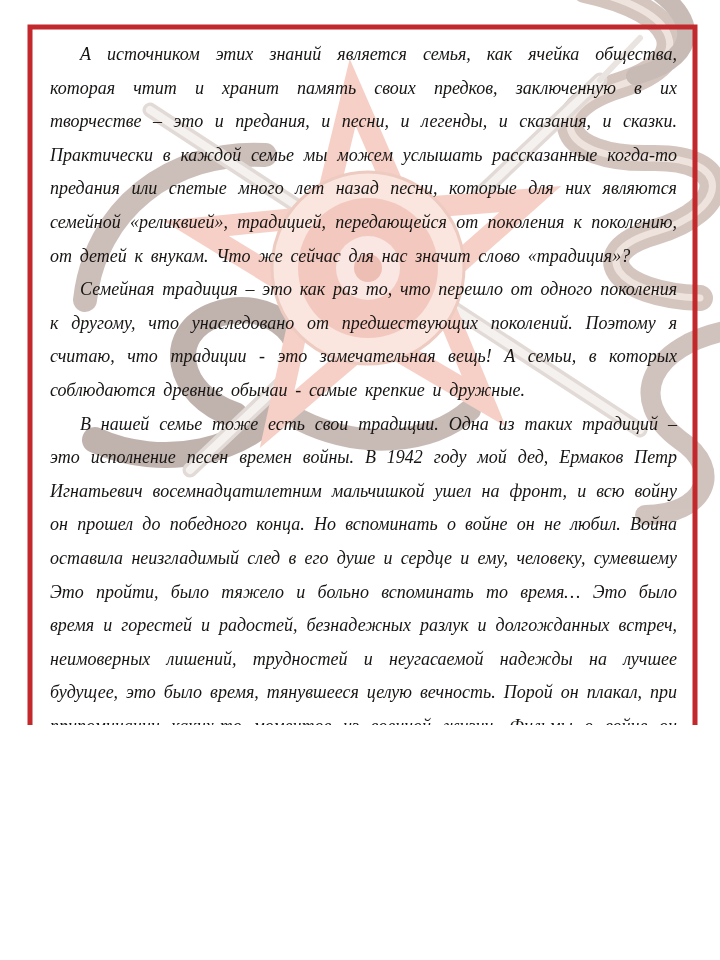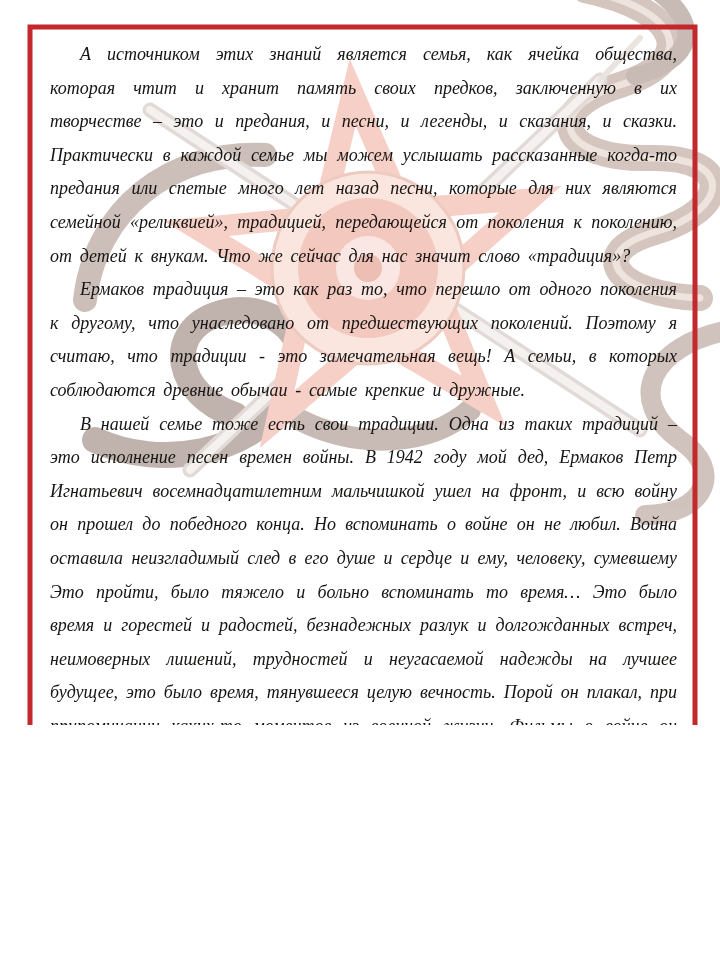--- a/index.html
+++ b/index.html
@@ -83,21 +83,21 @@
 
       <circle cx="368" cy="268" r="96" fill="#f6d2c6" stroke="#e0a18f" stroke-width="3"></circle>
       <circle cx="368" cy="268" r="70" fill="#eb9e8c"></circle>
       <circle cx="368" cy="268" r="32" fill="#ffffff" opacity="0.55"></circle>
       <circle cx="368" cy="268" r="14" fill="#e08a76"></circle>
     </g>
   </svg>
 
   <div class="content">
     <p>А источником этих знаний является семья, как ячейка общества, которая чтит и хранит память своих предков, заключенную в их творчестве – это и предания, и песни, и легенды, и сказания, и сказки. Практически в каждой семье мы можем услышать рассказанные когда-то предания или спетые много лет назад песни, которые для них являются семейной «реликвией», традицией, передающейся от поколения к поколению, от детей к внукам. Что же сейчас для нас значит слово «традиция»?</p>
-    <p>Ермаков традиция – это как раз то, что перешло от одного поколения к другому, что унаследовано от предшествующих поколений. Поэтому я считаю, что традиции - это замечательная вещь! А семьи, в которых соблюдаются древние обычаи - самые крепкие и дружные.</p>
+    <p>Семейная традиция – это как раз то, что перешло от одного поколения к другому, что унаследовано от предшествующих поколений. Поэтому я считаю, что традиции - это замечательная вещь! А семьи, в которых соблюдаются древние обычаи - самые крепкие и дружные.</p>
     <p>В нашей семье тоже есть свои традиции. Одна из таких традиций – это исполнение песен времен войны. В 1942 году мой дед, Ермаков Петр Игнатьевич восемнадцатилетним мальчишкой ушел на фронт, и всю войну он прошел до победного конца. Но вспоминать о войне он не любил. Война оставила неизгладимый след в его душе и сердце и ему, человеку, сумевшему Это пройти, было тяжело и больно вспоминать то время… Это было время и горестей и радостей, безнадежных разлук и долгожданных встреч, неимоверных лишений, трудностей и неугасаемой надежды на лучшее будущее, это было время, тянувшееся целую вечность. Порой он плакал, при припоминании каких-то моментов из военной жизни. Фильмы о войне он вообще не смотрел, а называл их сказкой – реальность была другой – суровой и жестокой. Песня неизвестного автора, которая исполнялась в перерывах перед боями, пришла с ним и в наши мирные дни.</p>
   </div>
 
   <svg class="frame-layer" width="720" height="960" viewBox="0 0 720 960" aria-hidden="true">
     <path d="M 641 931 L 30 931 L 30 27 L 695 27 L 695 878" fill="none" stroke="#c2282c" stroke-width="5" stroke-linejoin="miter"></path>
     <line x1="641" y1="931" x2="695" y2="878" stroke="#d2231f" stroke-width="4.5"></line>
     <polygon points="641,931 652,888 695,878" fill="#ffffff" stroke="#d2231f" stroke-width="4.5" stroke-linejoin="round"></polygon>
   </svg>
 
 </div>

